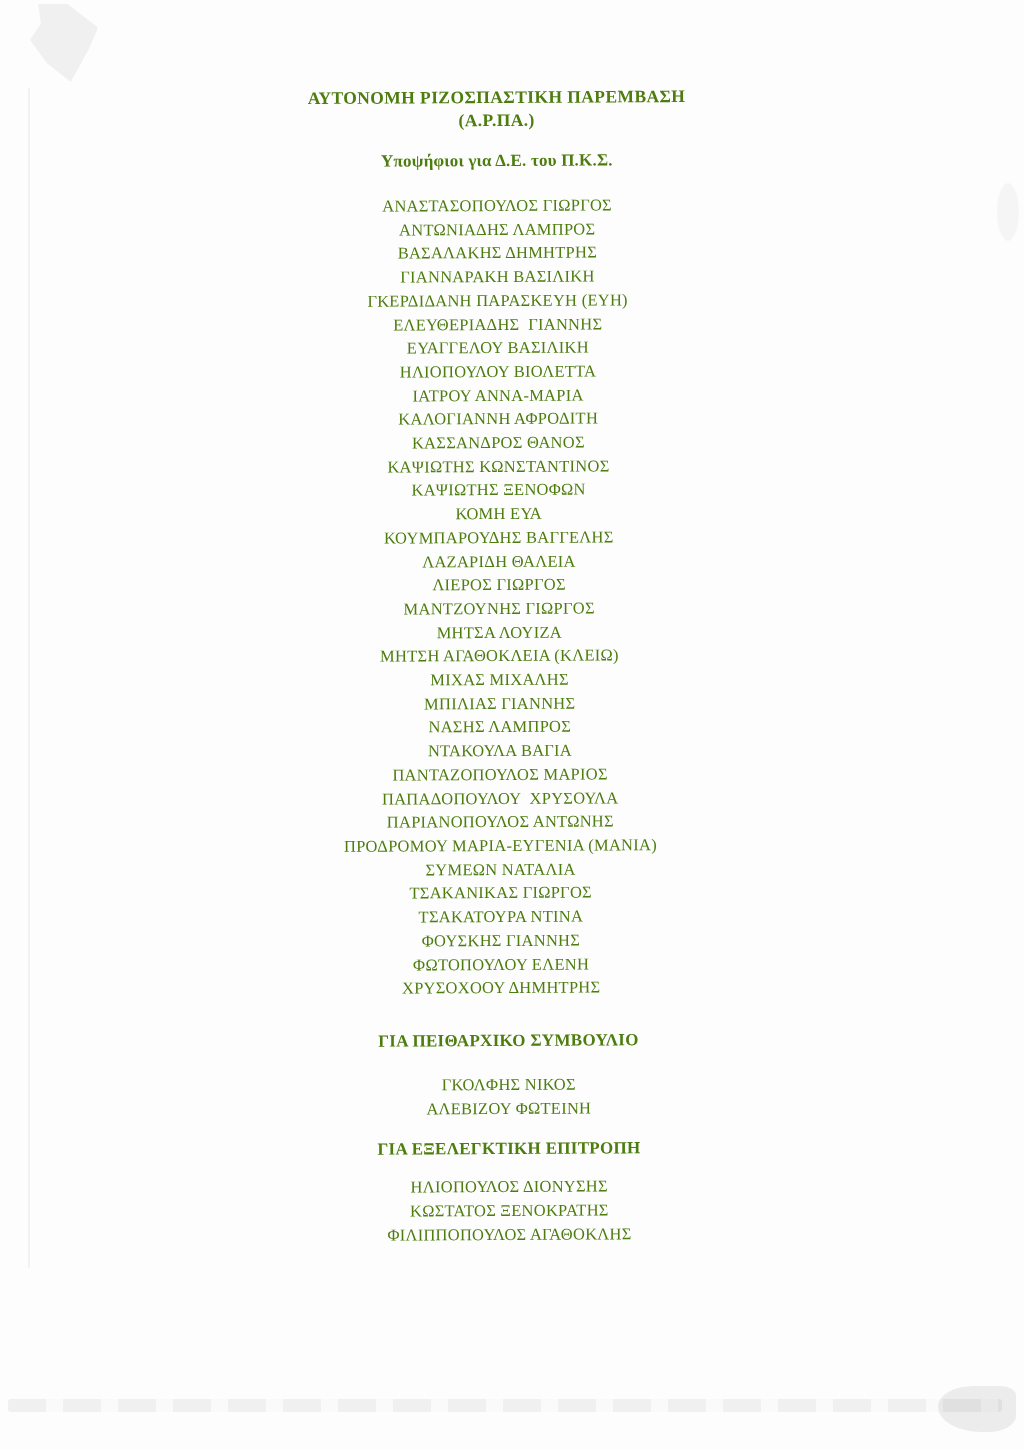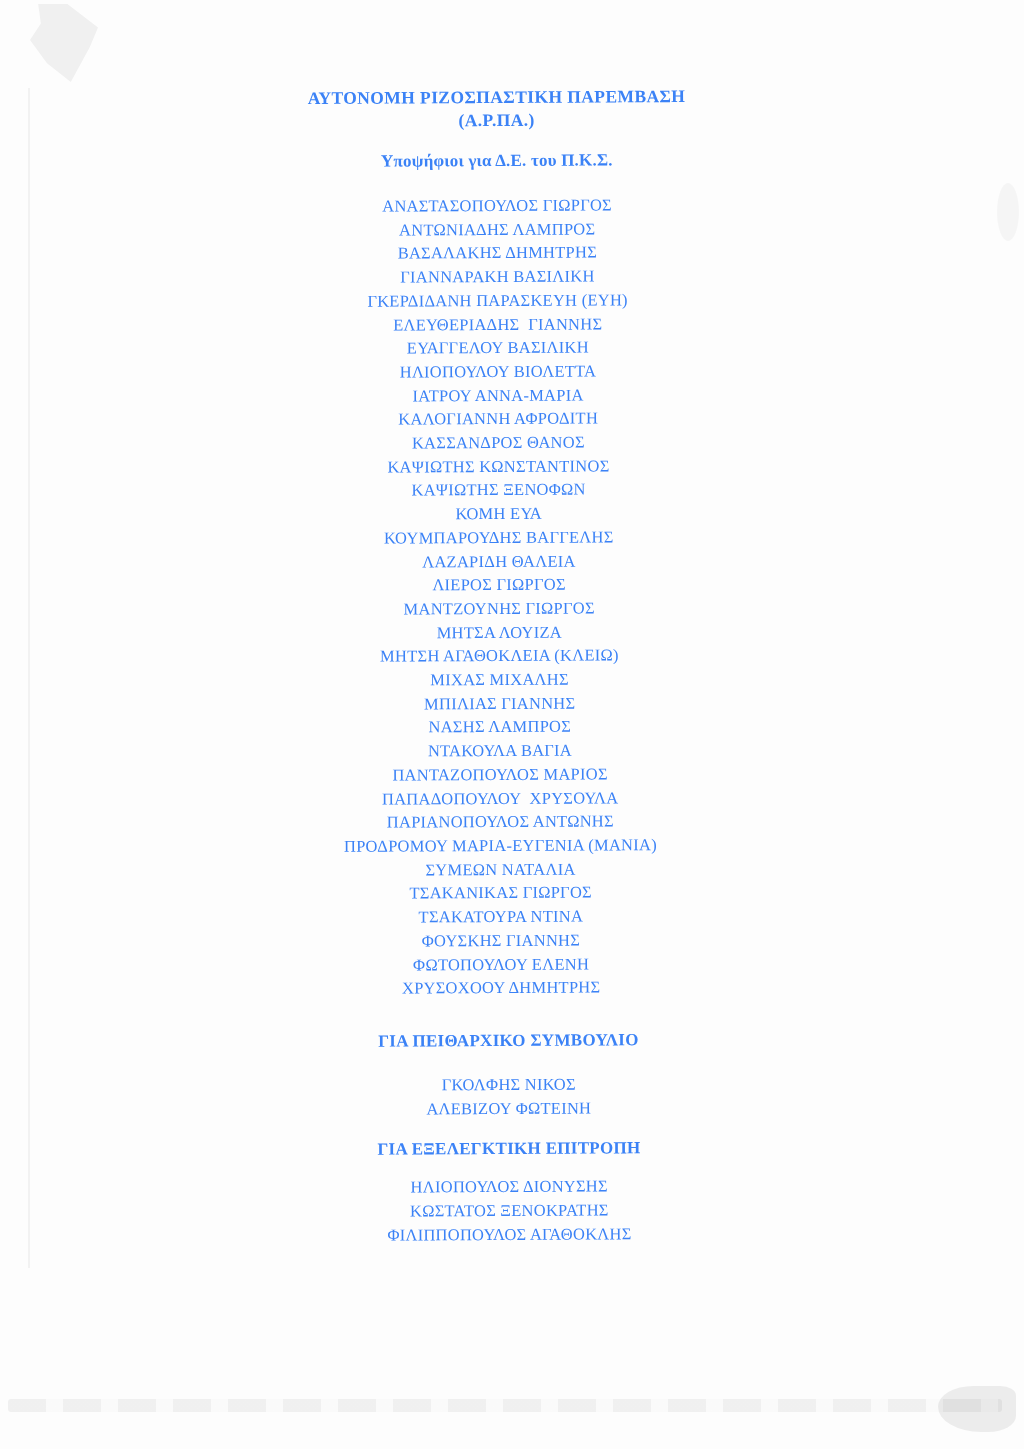--- a/index.html
+++ b/index.html
@@ -2,21 +2,21 @@
 <html><head>
 <meta charset="utf-8">
 <style>
   html,body{margin:0;padding:0;background:#ffffff;}
   .page{
     position:relative;
     width:1024px;height:1449px;
     background:#fdfdfd;
     overflow:hidden;
     font-family:"Liberation Serif", serif;
-    color:#3b82f6;
+    color:#4d7c0f;
   }
   .content{
     position:absolute;left:0;top:0;width:100%;
     padding-top:86px;
     text-align:center;
     transform:translateX(-16px) rotate(-0.3deg);
     transform-origin:50% 0;
   }
   .title-line{
     font-weight:700;

